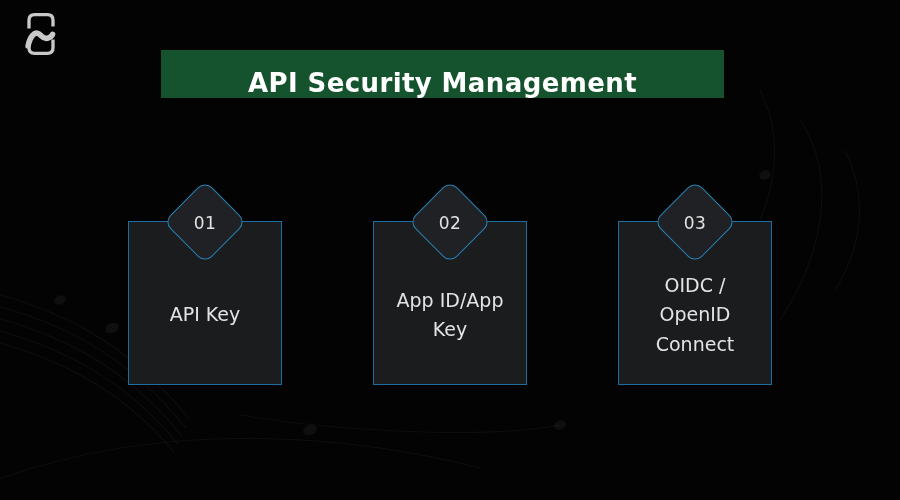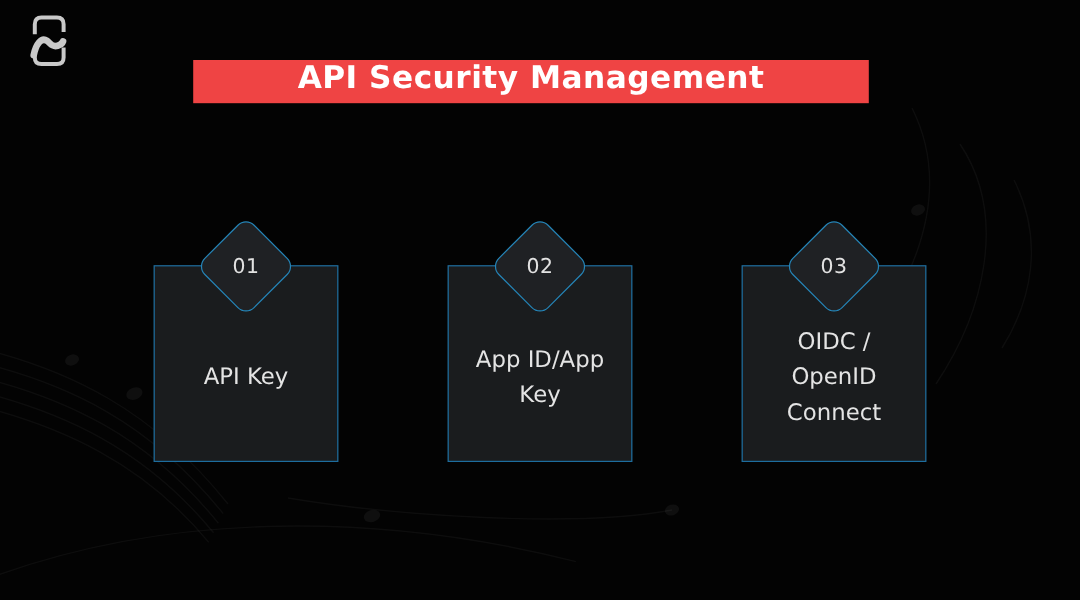--- a/index.html
+++ b/index.html
@@ -28,24 +28,24 @@
     top: 10px;
     width: 34px;
     height: 48px;
   }
   
   .banner {
     position: absolute;
     left: 161px;
     top: 50px;
     width: 563px;
-    height: 36px;
-    background: #ef4444;
+    height: 48px;
+    background: #14532d;
     display: flex;
-    align-items: flex-start;
+    align-items: flex-end;
     justify-content: center;
   }
   .banner .title {
     color: #ffffff;
     font-size: 26px;
     font-weight: bold;
     letter-spacing: 0.4px;
   }
   
   .card {

